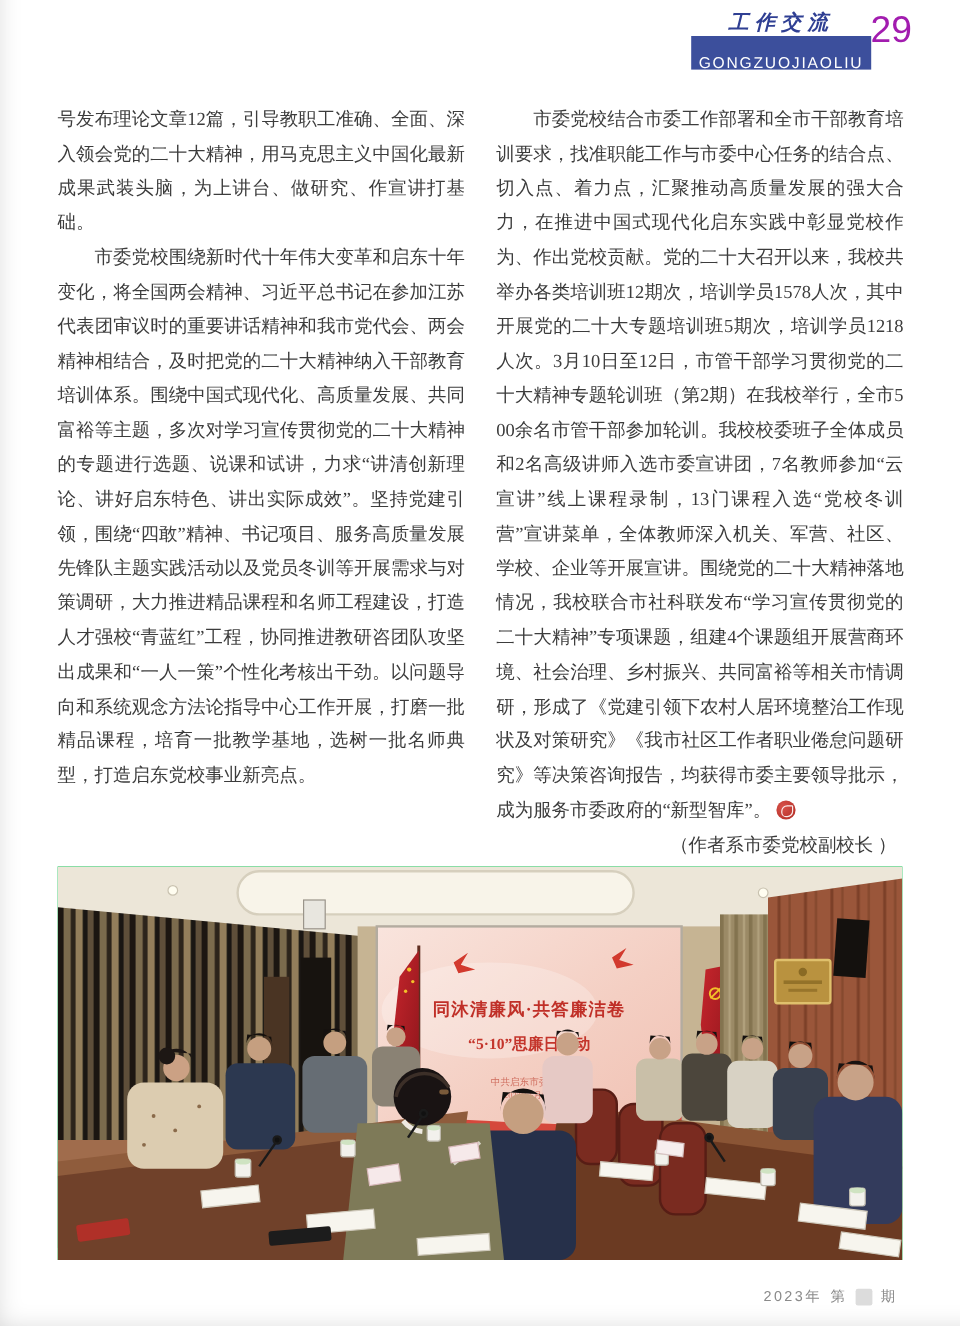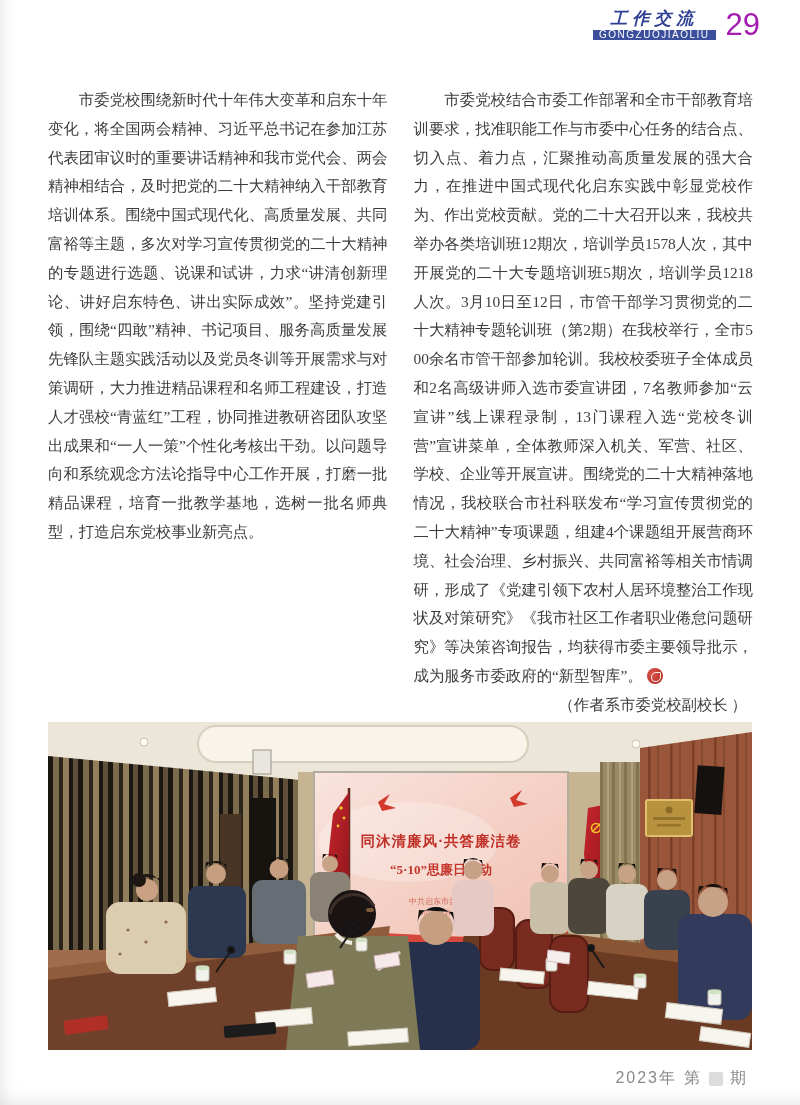--- a/index.html
+++ b/index.html
@@ -3,30 +3,30 @@
 <meta charset="utf-8">
 <style>
   html,body{margin:0;padding:0;background:#e9e9e9;}
   .page{
     position:relative;width:800px;height:1105px;background:#ffffff;
     margin:0 auto;overflow:hidden;
     font-family:"Liberation Serif","DejaVu Serif",serif;
     box-shadow:inset 14px -14px 22px -18px rgba(0,0,0,.18);
   }
   
-  .header{position:absolute;top:8px;right:40px;display:flex;align-items:flex-start;gap:10px;}
+  .header{position:absolute;top:8px;right:40px;display:flex;align-items:flex-start;}
   .col-title-wrap{display:flex;flex-direction:column;align-items:center;margin-top:2px;}
   .col-title{
     color:#2f3f93;font-size:17px;font-weight:bold;font-style:italic;
     letter-spacing:5px;font-family:"Liberation Serif",serif;line-height:18px;white-space:nowrap;
   }
   .col-title-band{
     margin-top:2px;background:#3c4f9c;color:#fff;
     font-family:"Liberation Sans","DejaVu Sans",sans-serif;
-    font-size:10px;letter-spacing:1.5px;padding:0 6px 1px;line-height:9px;white-space:nowrap;
+    font-size:13px;letter-spacing:1.5px;padding:18px 6px 1px;line-height:9px;white-space:nowrap;
   }
   .page-number{
     color:#a21caf;font-size:31px;line-height:34px;
     font-family:"Liberation Sans","DejaVu Sans",sans-serif;font-weight:400;
   }
   
   .columns{position:absolute;left:48px;top:86px;width:705px;display:flex;gap:26px;}
   .col{width:340px;font-size:15.4px;line-height:28.8px;color:#3c3c3c;
        text-align:justify;text-justify:inter-character;word-break:break-all;}
   .col p{margin:0;}
@@ -44,41 +44,42 @@
   }
   .seal::after{
     content:"";position:absolute;left:4px;top:4px;width:8px;height:8px;
     border:1.4px solid rgba(255,255,255,.9);border-radius:50% 10% 50% 40%;
   }
   
   .photo{position:absolute;left:48px;top:722px;width:704px;height:328px;overflow:hidden;background:#22c55e;}
   .photo svg{display:block;}
   
   .footer{
-    position:absolute;right:52px;bottom:16px;color:#8a8a8a;font-size:16px;
+    position:absolute;right:52px;bottom:16px;color:#8a8a8a;font-size:12px;
     font-family:"Liberation Sans","DejaVu Sans",sans-serif;
     display:flex;align-items:center;gap:7px;letter-spacing:2px;
   }
   .issue-box{display:inline-block;width:14px;height:14px;background:#dcdcdc;border-radius:2px;}
 </style>
 </head>
 <body>
 
 <div class="page">
 
   <div class="header">
     <div class="col-title-wrap">
       <div class="col-title">工作交流</div>
       <div class="col-title-band">GONGZUOJIAOLIU</div>
     </div>
     <div class="page-number">29</div>
   </div>
 
   <div class="columns">
     <div class="col">
+      <p>号发布理论文章12篇，引导教职工准确、全面、深入领会党的二十大精神，用马克思主义中国化最新成果武装头脑，为上讲台、做研究、作宣讲打基础。</p>
       <p class="para-indent">市委党校围绕新时代十年伟大变革和启东十年变化，将全国两会精神、习近平总书记在参加江苏代表团审议时的重要讲话精神和我市党代会、两会精神相结合，及时把党的二十大精神纳入干部教育培训体系。围绕中国式现代化、高质量发展、共同富裕等主题，多次对学习宣传贯彻党的二十大精神的专题进行选题、说课和试讲，力求“讲清创新理论、讲好启东特色、讲出实际成效”。坚持党建引领，围绕“四敢”精神、书记项目、服务高质量发展先锋队主题实践活动以及党员冬训等开展需求与对策调研，大力推进精品课程和名师工程建设，打造人才强校“青蓝红”工程，协同推进教研咨团队攻坚出成果和“一人一策”个性化考核出干劲。以问题导向和系统观念方法论指导中心工作开展，打磨一批精品课程，培育一批教学基地，选树一批名师典型，打造启东党校事业新亮点。</p>
     </div>
     <div class="col">
       <p class="para-indent"><span>市委党校结合市委工作部署和全市干部教育培训要求，找准职能工作与市委中心任务的结合点、切入点、着力点，汇聚推动高质量发展的强大合力，在推进中国式现代化启东实践中彰显党校作为、作出党校贡献。党的二十大召开以来，我校共举办各类培训班12期次，培训学员1578人次，其中开展党的二十大专题培训班5期次，培训学员1218人次。3月10日至12日，市管干部学习贯彻党的二十大精神专题轮训班（第2期）在我校举行，全市500余名市管干部参加轮训。我校校委班子全体成员和2名高级讲师入选市委宣讲团，7名教师参加“云宣讲”线上课程录制，13门课程入选“党校冬训营”宣讲菜单，全体教师深入机关、军营、社区、学校、企业等开展宣讲。围绕党的二十大精神落地情况，我校联合市社科联发布“学习宣传贯彻党的二十大精神”专项课题，组建4个课题组开展营商环境、社会治理、乡村振兴、共同富裕等相关市情调研，形成了《党建引领下农村人居环境整治工作现状及对策研究》《我市社区工作者职业倦怠问题研究》等决策咨询报告，均获得市委主要领导批示，成为服务市委政府的“新型智库”。</span><span class="seal"></span></p>
       <p class="author-line">（作者系市委党校副校长 ）</p>
     </div>
   </div>
 
   <div class="photo">
     <svg viewBox="0 0 704 328" width="704" height="328" preserveAspectRatio="none">

